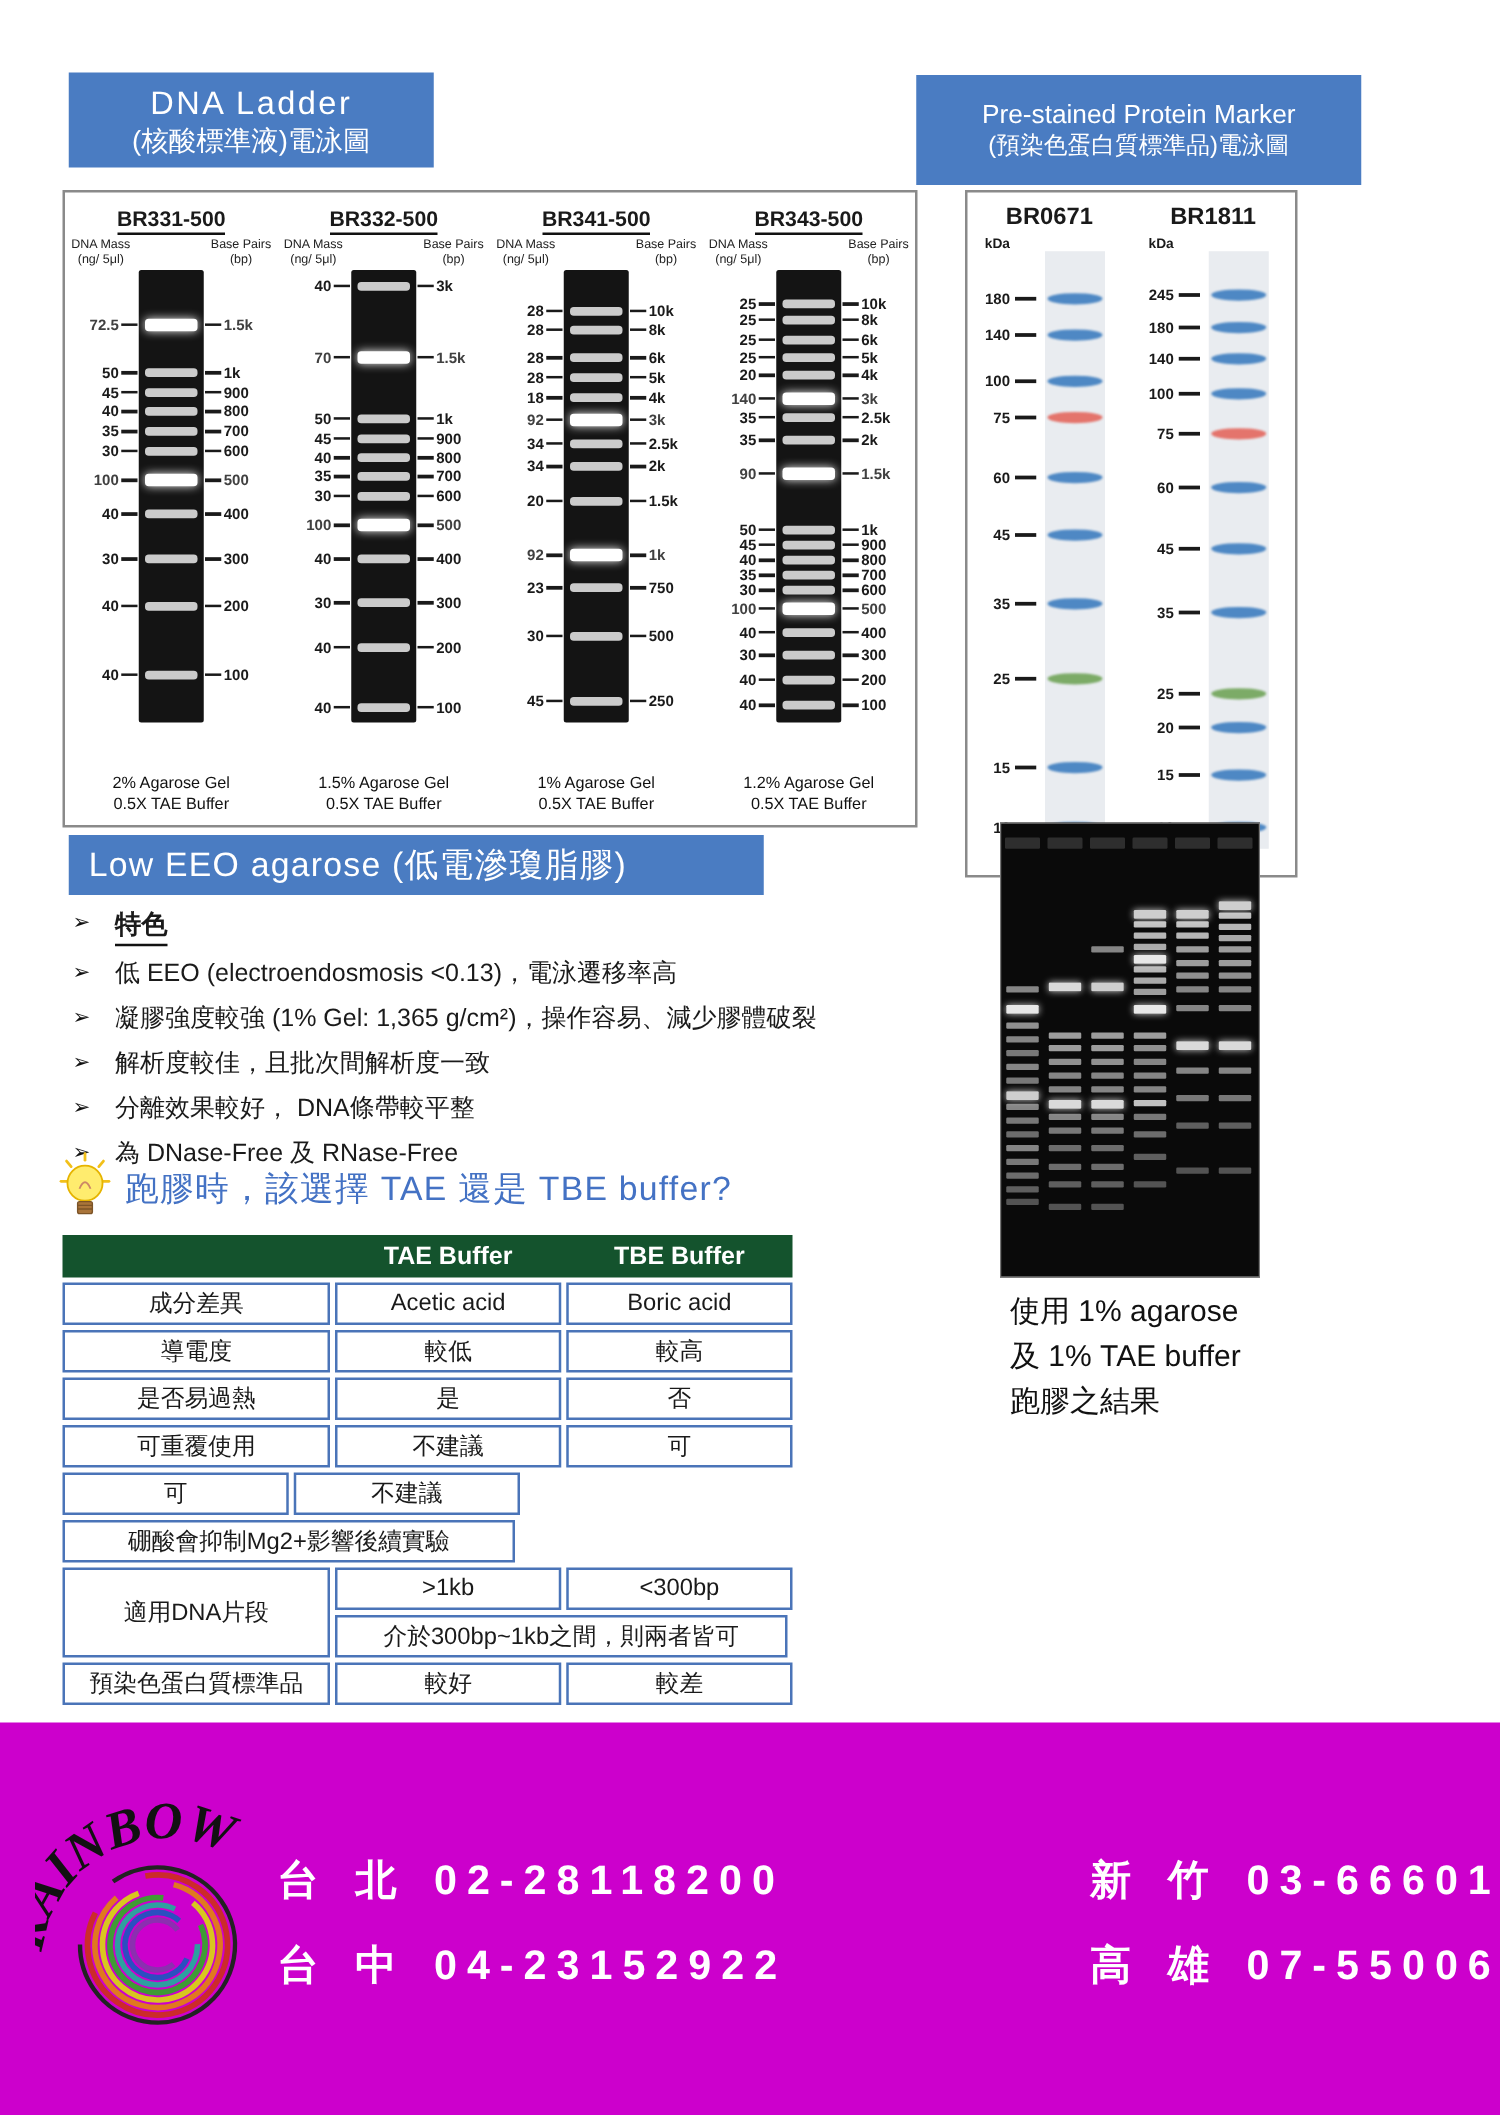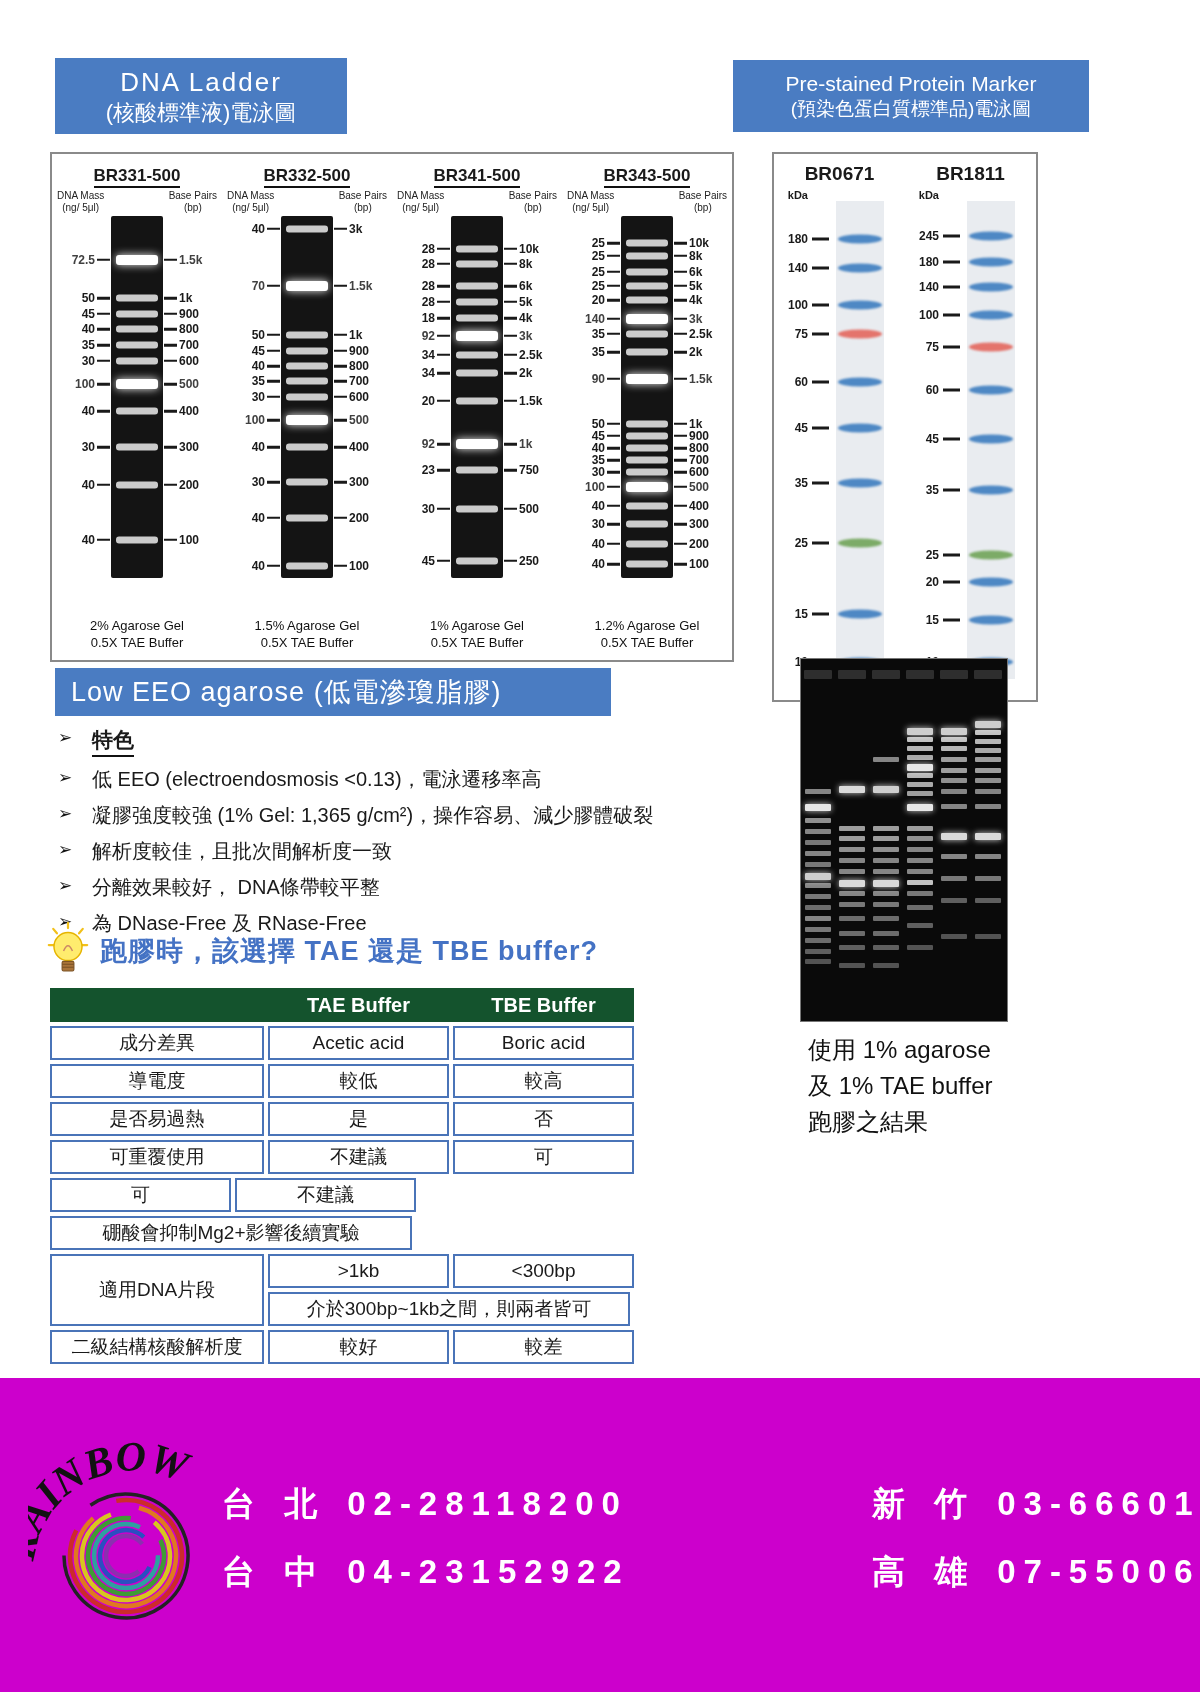--- a/index.html
+++ b/index.html
@@ -5,21 +5,21 @@
   html,body{margin:0;padding:0;background:#fff;}
   .page{position:relative;width:1200px;height:1692px;background:#ffffff;overflow:hidden;
         font-family:"Liberation Sans",sans-serif;color:#1a1a1a;}
 
   
   .hdr-blue{position:absolute;background:#4a7cc2;color:#fff;text-align:center;
             display:flex;flex-direction:column;justify-content:center;line-height:1.25;}
   .dna-hdr{left:55px;top:58px;width:292px;height:76px;}
   .dna-hdr .l1{font-size:26px;letter-spacing:2px;}
   .dna-hdr .l2{font-size:22px;}
-  .protein-hdr{left:733px;top:60px;width:356px;height:72px;}
+  .protein-hdr{left:733px;top:60px;width:356px;height:88px;}
   .protein-hdr .l1{font-size:21px;}
   .protein-hdr .l2{font-size:19px;}
 
   
   .dna-panel{position:absolute;left:50px;top:152px;width:680px;height:506px;background:#fff;
              border:2px solid #8a8a8a;display:flex;}
   .ladder-fig{flex:1;position:relative;}
   .lad-title{margin-top:12px;text-align:center;font-weight:bold;font-size:17px;}
   .lad-title span{border-bottom:2px solid #111;padding-bottom:1px;}
   .lad-heads{display:flex;justify-content:space-between;font-size:10px;padding:4px 5px 0 5px;
@@ -63,21 +63,21 @@
   
   .low-hdr{position:absolute;left:55px;top:668px;width:540px;height:48px;background:#4a7cc2;color:#fff;
            font-size:27px;display:flex;align-items:center;padding-left:16px;letter-spacing:1px;}
   .features{position:absolute;left:58px;top:726px;width:700px;}
   .feat-row{display:flex;align-items:flex-start;margin-bottom:9px;font-size:20px;line-height:1.35;}
   .feat-row .arrow{width:34px;font-size:17px;color:#111;flex:none;padding-top:1px;}
   .feat-title{font-weight:bold;font-size:21px;border-bottom:2px solid #111;padding-bottom:1px;}
 
   
   .question{position:absolute;left:44px;top:920px;display:flex;align-items:center;}
-  .q-text{font-size:27px;font-weight:bold;color:#4472c4;margin-left:8px;letter-spacing:1px;}
+  .q-text{font-size:27px;font-weight:normal;color:#4472c4;margin-left:8px;letter-spacing:1px;}
 
   
   .btable{position:absolute;left:50px;top:988px;width:584px;}
   .t-hdr{display:flex;background:#14532d;height:34px;align-items:center;color:#fff;
          font-weight:bold;font-size:20px;}
   .t-hdr .sp1{width:218px;flex:none;}
   .t-hdr .hl{width:181px;flex:none;text-align:center;}
   .t-hdr .sp2{width:4px;flex:none;}
   .t-row{display:flex;gap:4px;margin-top:4px;}
   .cell{border:2px solid #4a74b8;background:#fff;display:flex;align-items:center;justify-content:center;
@@ -807,21 +807,21 @@
         <div class="cell c1 tall">適用DNA片段</div>
         <div class="t-right">
           <div class="t-sub">
             <div class="cell c2">&gt;1kb</div>
             <div class="cell c3">&lt;300bp</div>
           </div>
           <div class="cell note">介於300bp~1kb之間，則兩者皆可</div>
         </div>
       </div>
       <div class="t-row">
-        <div class="cell c1">二級結構核酸解析度</div>
+        <div class="cell c1">預染色蛋白質標準品</div>
         <div class="cell c2">較好</div>
         <div class="cell c3">較差</div>
       </div>
     </div>
 
   <div class="result-gel" id="result-gel">
       <div class="glane" style="left: 2px;">
         <div class="gwell"></div>
         <div class="gband" style="top: 36%; background: rgba(255, 255, 255, 0.5);"></div>
         <div class="gband" style="top: 40%; background: rgba(255, 255, 255, 0.9); height: 7px; box-shadow: rgba(255, 255, 255, 0.8) 0px 0px 6px;"></div>

